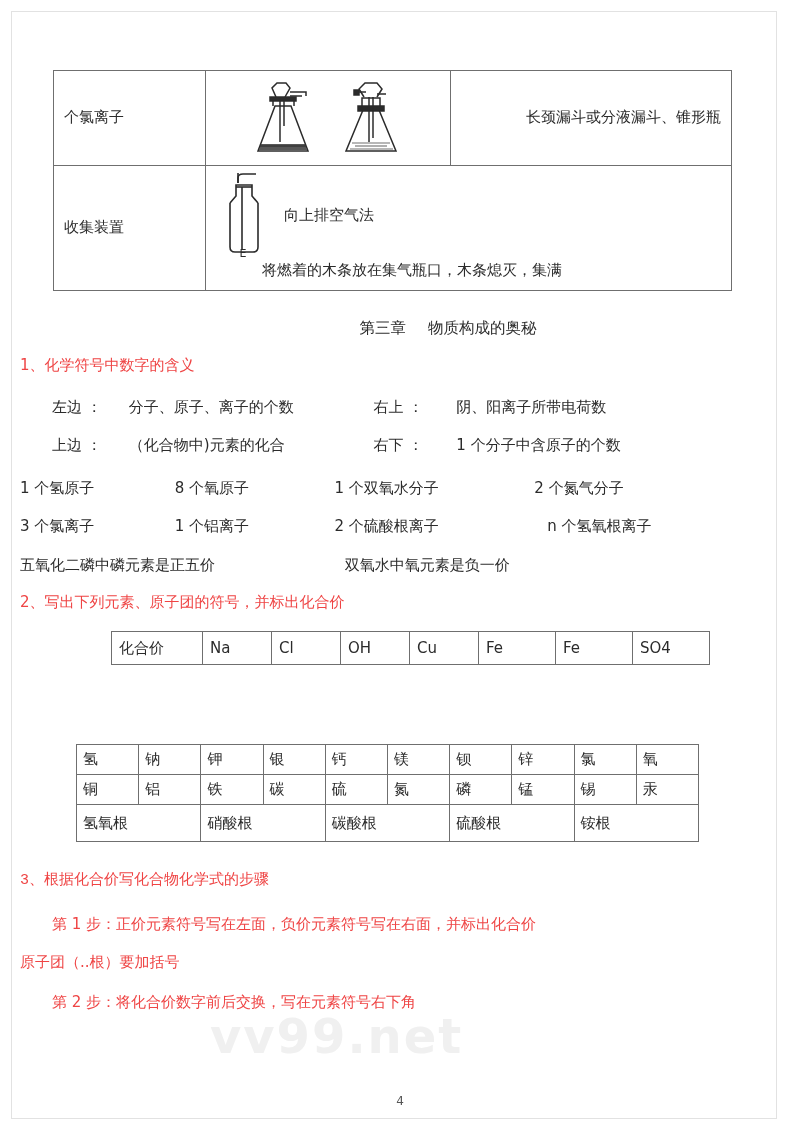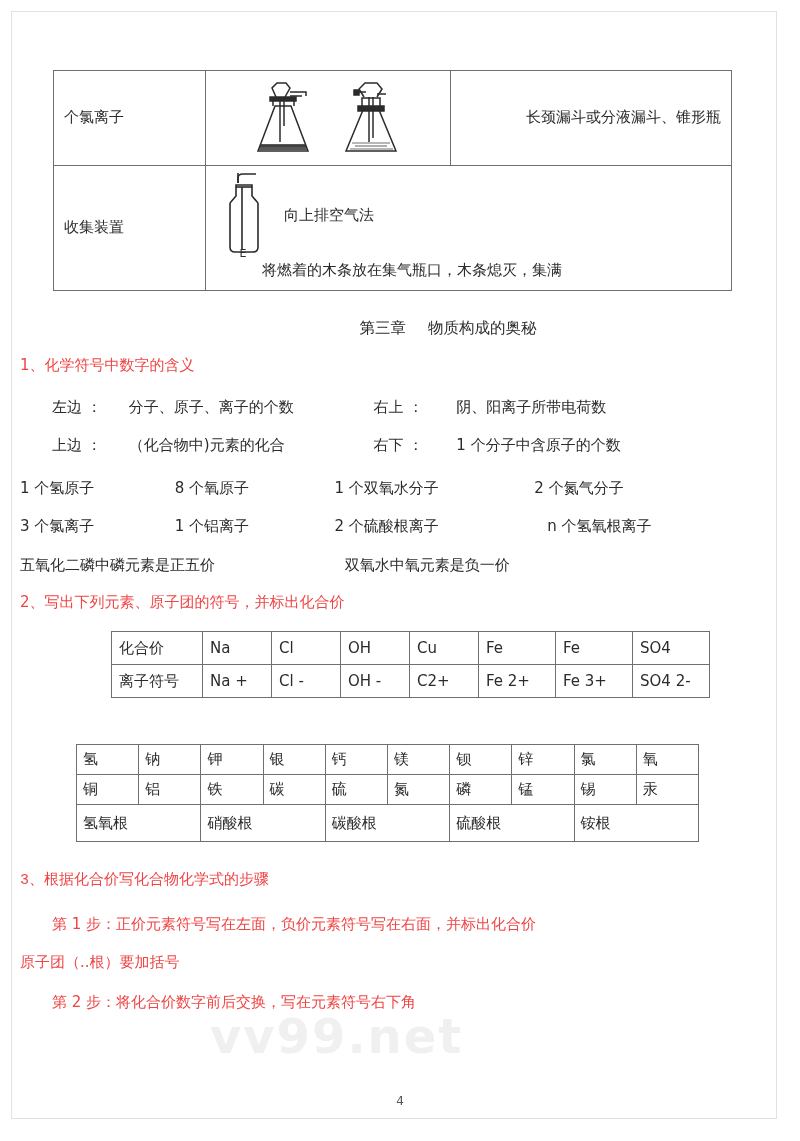--- a/index.html
+++ b/index.html
@@ -298,30 +298,20 @@
         <tr>
       <td class="hcol cn">化合价</td>
       <td class="dcol">Na</td>
       <td class="dcol">Cl</td>
       <td class="dcol">OH</td>
       <td class="dcol">Cu</td>
       <td class="wcol">Fe</td>
       <td class="wcol">Fe</td>
       <td class="wcol">SO4</td>
     </tr>
-    <tr>
-      <td class="hcol cn">离子符号</td>
-      <td class="dcol">Na +</td>
-      <td class="dcol">Cl -</td>
-      <td class="dcol">OH -</td>
-      <td class="dcol">C2+</td>
-      <td class="wcol">Fe 2+</td>
-      <td class="wcol">Fe 3+</td>
-      <td class="wcol">SO4 2-</td>
-    </tr>
   </tbody>
     </table>
 
   <table id="elements-table">
     <tbody>
         <tr>
       <td class="el cn">氢</td>
       <td class="el cn">钠</td>
       <td class="el cn">钾</td>
       <td class="el cn">银</td>

